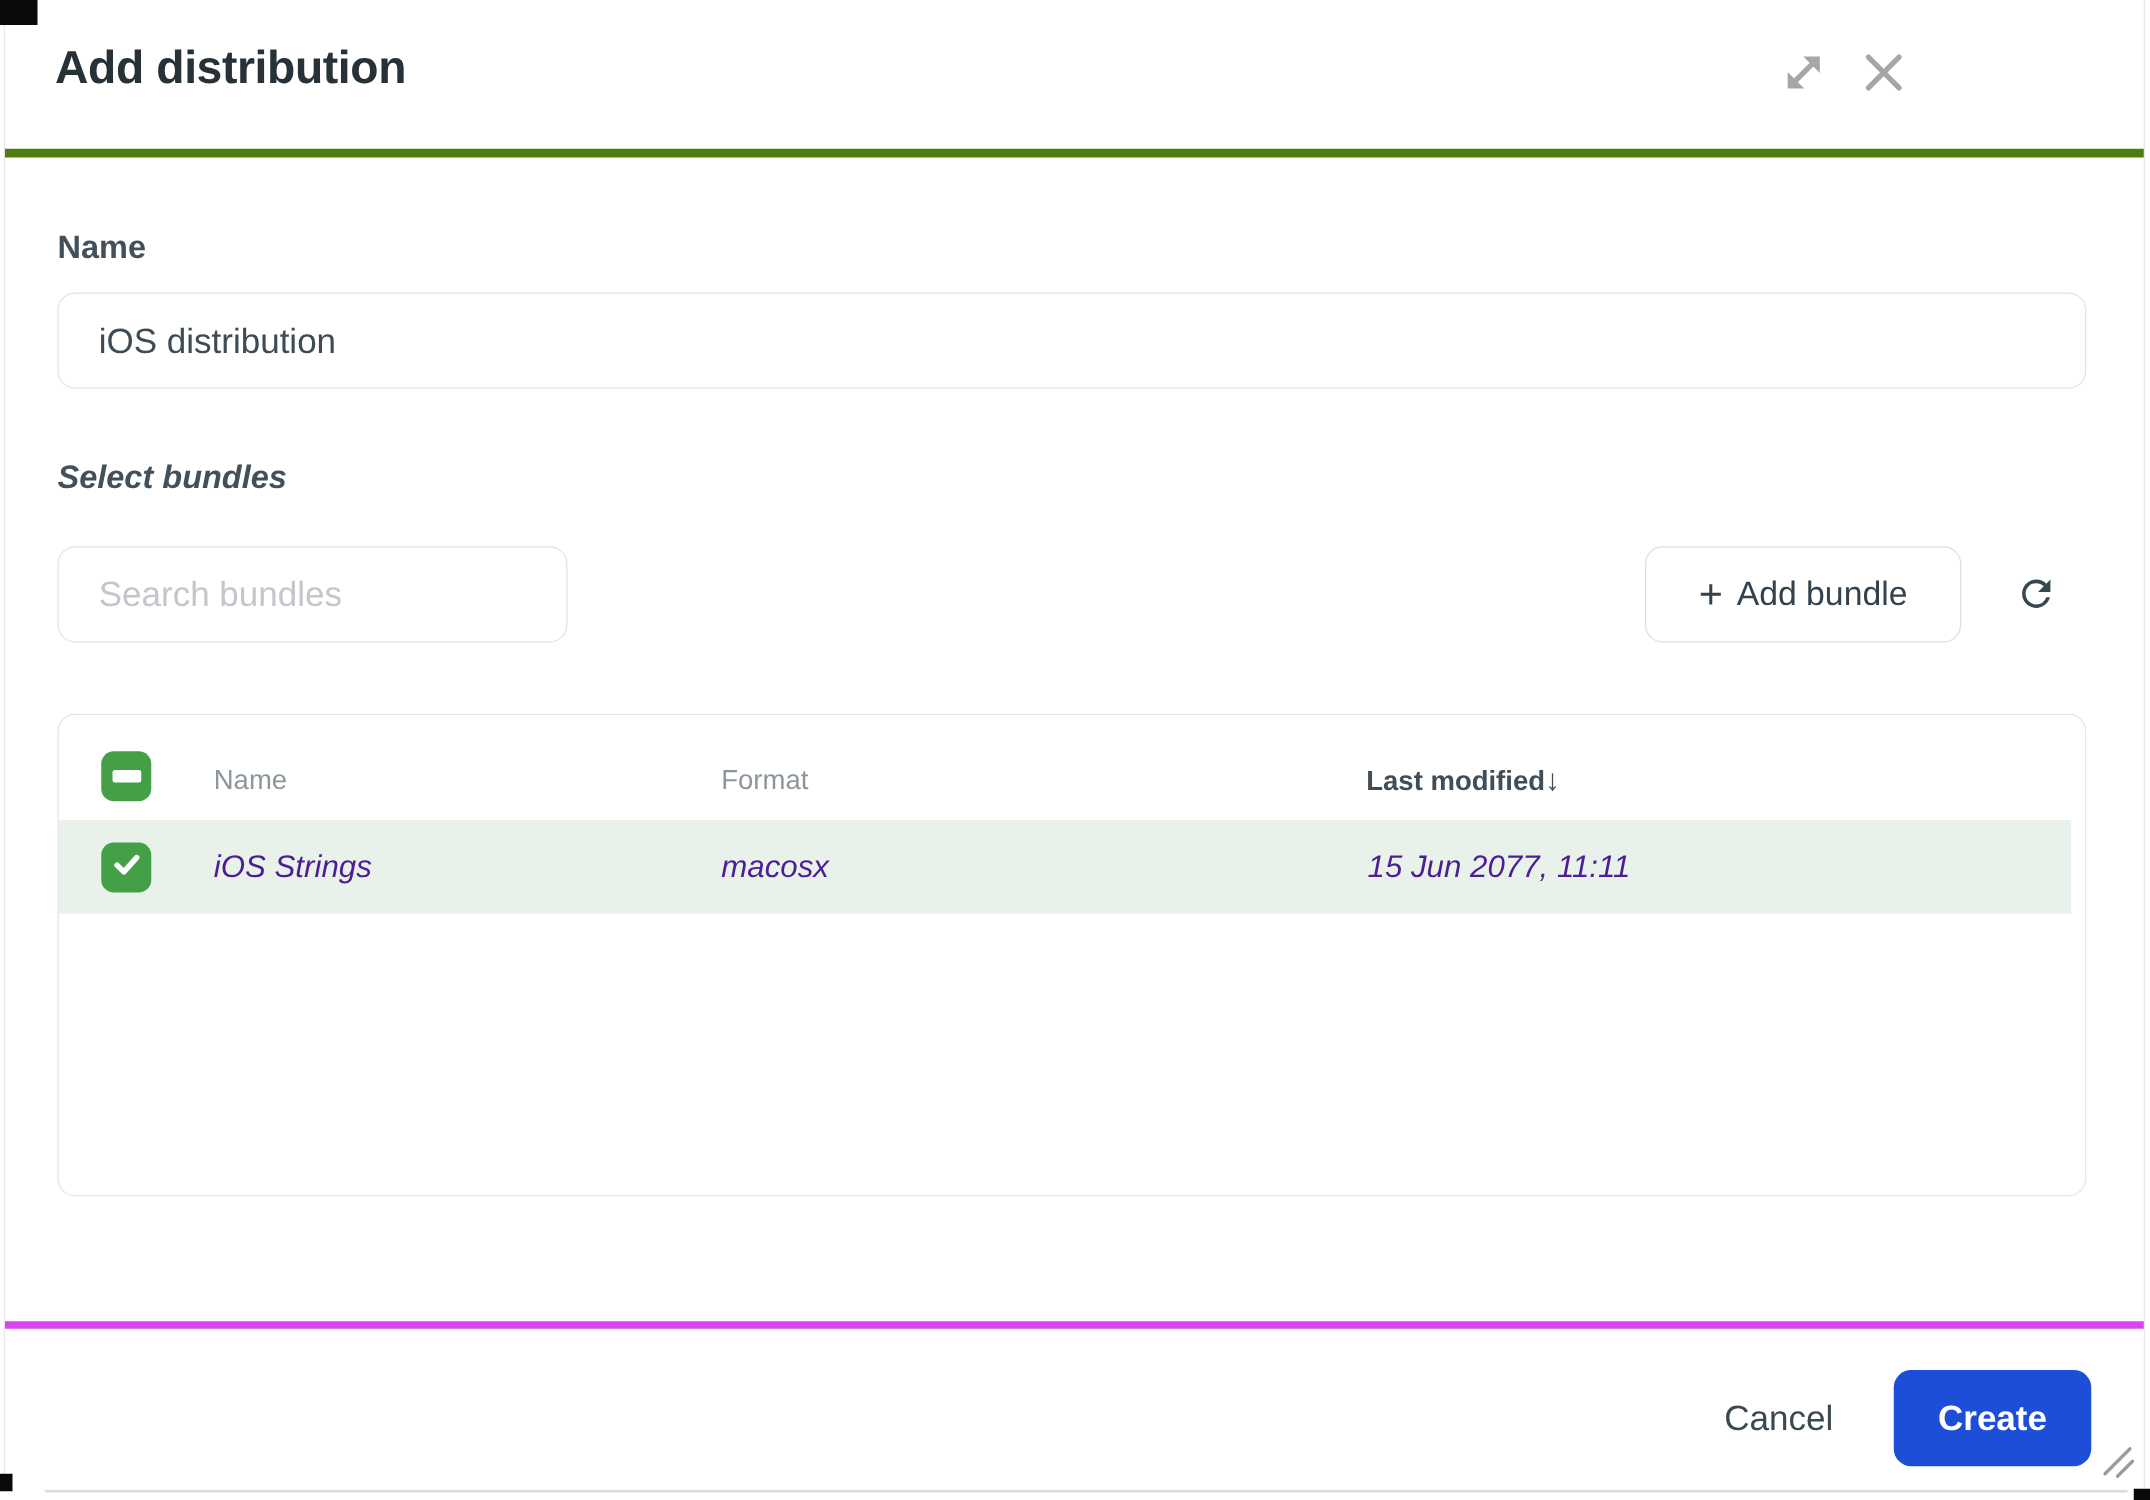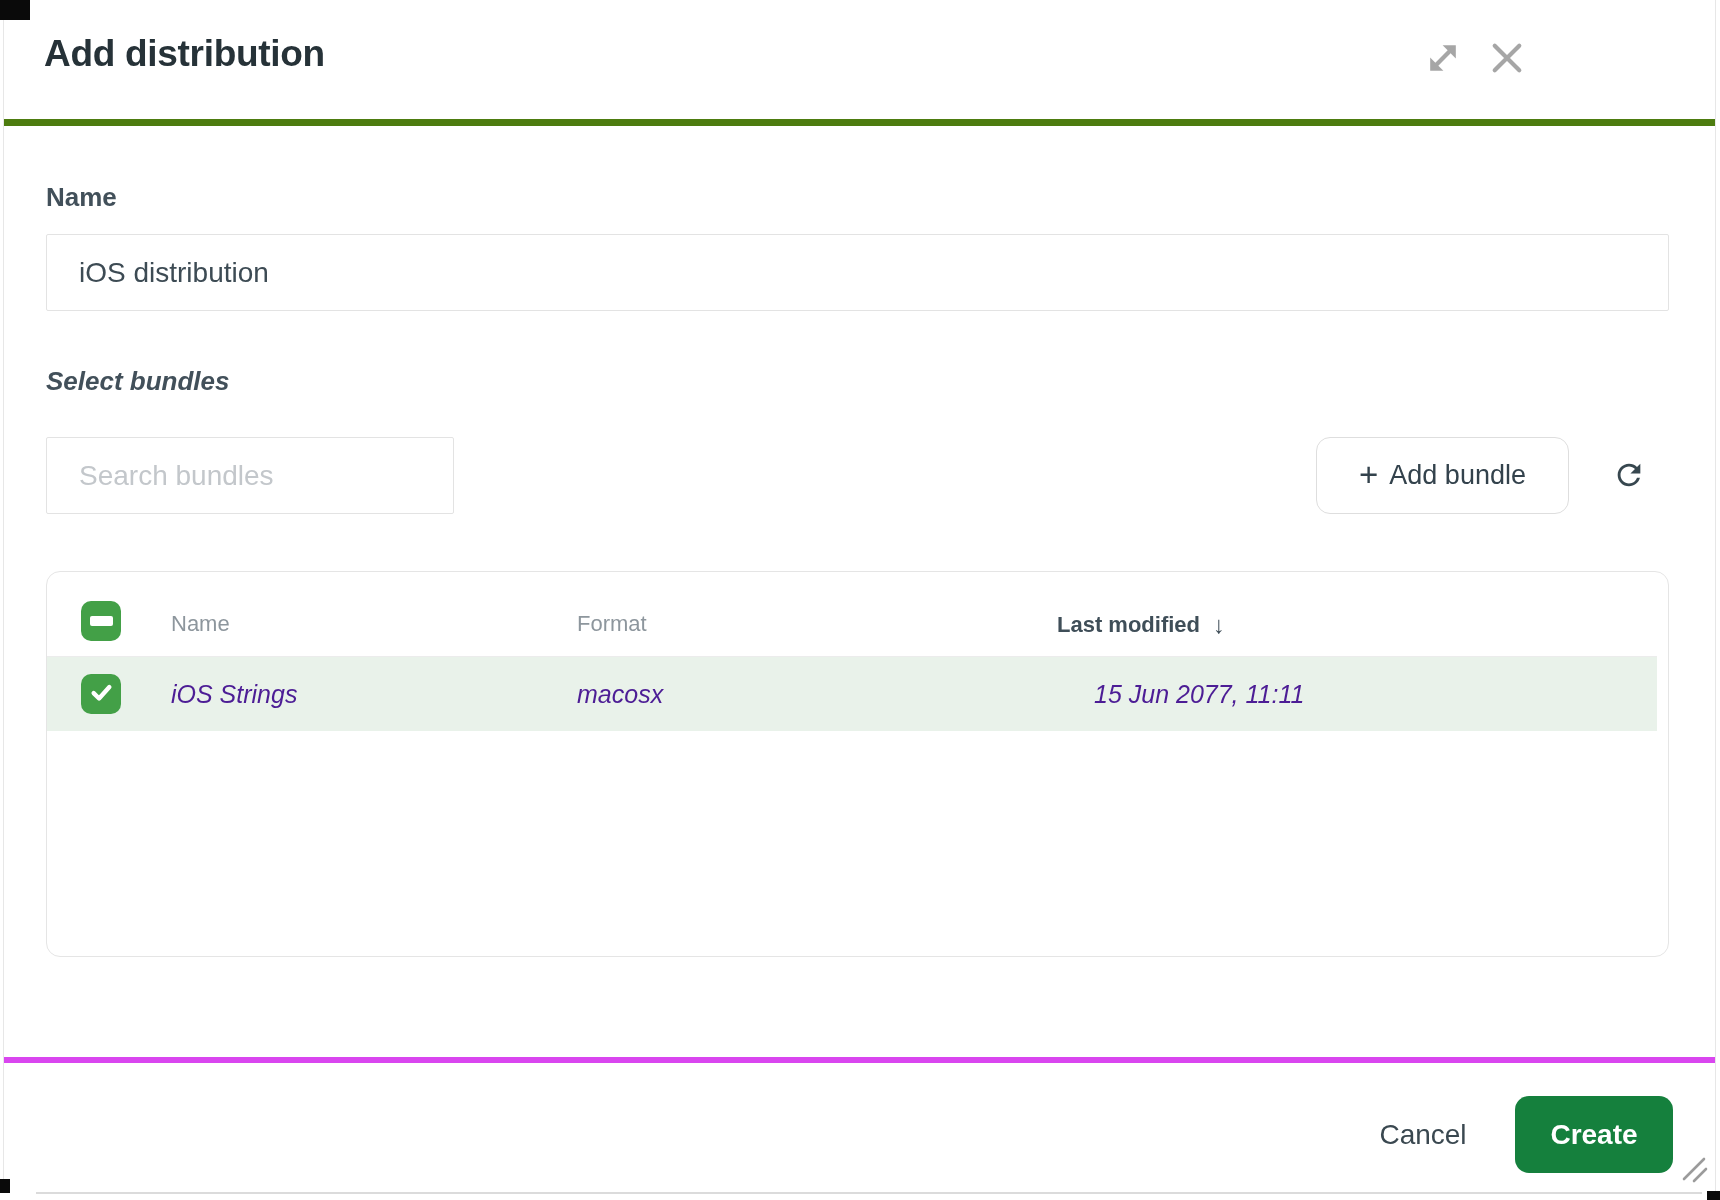--- a/index.html
+++ b/index.html
@@ -18,51 +18,51 @@
   .modal-header{position:absolute;left:4px;top:0;width:1712px;height:119px;background:#fff;border-bottom:7px solid #4d7c0f;}
   .modal-title{position:absolute;left:40px;top:33px;font-size:37px;font-weight:700;color:#263238;letter-spacing:-0.3px;}
   .icon-btn{position:absolute;background:none;border:none;padding:0;margin:0;cursor:pointer;display:flex;align-items:center;justify-content:center;}
   .expand-btn{left:1414px;top:34px;width:50px;height:50px;}
   .close-btn{left:1476px;top:32px;width:54px;height:54px;}
 
   
   .field-label{position:absolute;font-size:26px;font-weight:600;color:#42505A;}
   .label-name{left:46px;top:182px;}
   .label-bundles{left:46px;top:366px;font-style:italic;}
-  .text-input{position:absolute;box-sizing:border-box;border:1.5px solid #E3E3E3;border-radius:2px;background:#fff;font-family:"Liberation Sans",sans-serif;font-size:28px;color:#3D4B54;padding:0 32px;outline:none;}
+  .text-input{position:absolute;box-sizing:border-box;border:1.5px solid #E3E3E3;border-radius:14px;background:#fff;font-family:"Liberation Sans",sans-serif;font-size:28px;color:#3D4B54;padding:0 32px;outline:none;}
   .text-input::placeholder{color:#C3C7CB;}
   .name-input{left:46px;top:234px;width:1623px;height:77px;}
   .search-input{left:46px;top:437px;width:408px;height:77px;}
 
   .add-bundle-btn{position:absolute;left:1316px;top:437px;width:253px;height:77px;box-sizing:border-box;background:#fff;border:1.5px solid #DEDEDE;border-radius:14px;display:flex;align-items:center;justify-content:center;gap:11px;font-family:"Liberation Sans",sans-serif;font-size:27px;color:#33424C;cursor:pointer;}
   .add-bundle-btn .plus{font-size:33px;font-weight:400;line-height:1;margin-top:-3px;color:#33424C;}
   .refresh-btn{left:1598px;top:445px;width:62px;height:62px;}
 
   
   .bundle-table{position:absolute;left:46px;top:571px;width:1623px;height:386px;box-sizing:border-box;border:1.5px solid #E5E5E5;border-radius:14px;background:#fff;overflow:hidden;}
   .thead{position:relative;height:85px;width:calc(100% - 11px);border-bottom:1px solid #ECECEC;box-sizing:border-box;}
   .col-h{position:absolute;top:39px;font-size:22px;color:#8D969D;}
   .col-h.name{left:124px;}
   .col-h.format{left:530px;text-align:center;}
-  .col-h.lastmod{left:1010px;color:#3F4E58;font-weight:600;display:flex;align-items:center;gap:13px;cursor:pointer;}
+  .col-h.lastmod{left:1046px;color:#3F4E58;font-weight:600;display:flex;align-items:center;cursor:pointer;}
   .sort-arrow{font-size:24px;font-weight:400;color:#3F4E58;}
   .checkbox{position:absolute;width:40px;height:40px;border-radius:10px;background:#43A047;display:flex;align-items:center;justify-content:center;cursor:pointer;}
   .cb-head{left:34px;top:29px;}
   .cb-row{left:34px;top:17px;}
   .cb-dash{width:23px;height:10px;border-radius:2px;background:#fff;}
   .trow{position:relative;height:74px;width:calc(100% - 11px);background:#E9F2EA;cursor:pointer;}
   .cell{position:absolute;top:50%;transform:translateY(-50%);font-size:25px;color:#4c1d95;font-style:italic;}
   .cell.name{left:124px;}
   .cell.format{left:530px;}
   .cell.lastmod{left:1047px;}
 
   
   .modal-footer{position:absolute;left:4px;top:1057px;width:1712px;height:135px;background:#fff;border-top:6px solid #d946ef;}
   .cancel-btn{position:absolute;left:1339px;top:41px;width:160px;height:62px;background:none;border:none;font-family:"Liberation Sans",sans-serif;font-size:28px;color:#3A4850;cursor:pointer;}
-  .create-btn{position:absolute;left:1511px;top:33px;width:158px;height:77px;background:#15803d;border:none;border-radius:14px;font-family:"Liberation Sans",sans-serif;font-size:28px;font-weight:600;color:#fff;cursor:pointer;}
+  .create-btn{position:absolute;left:1511px;top:33px;width:158px;height:77px;background:#1d4ed8;border:none;border-radius:14px;font-family:"Liberation Sans",sans-serif;font-size:28px;font-weight:600;color:#fff;cursor:pointer;}
   .resize-handle{position:absolute;left:1677px;top:1152px;width:32px;height:32px;cursor:nwse-resize;}
 </style>
 </head>
 <body>
 
 <div id="page">
 
   <div class="modal-header">
     <div class="modal-title">Add distribution</div>
     <button class="icon-btn expand-btn">

